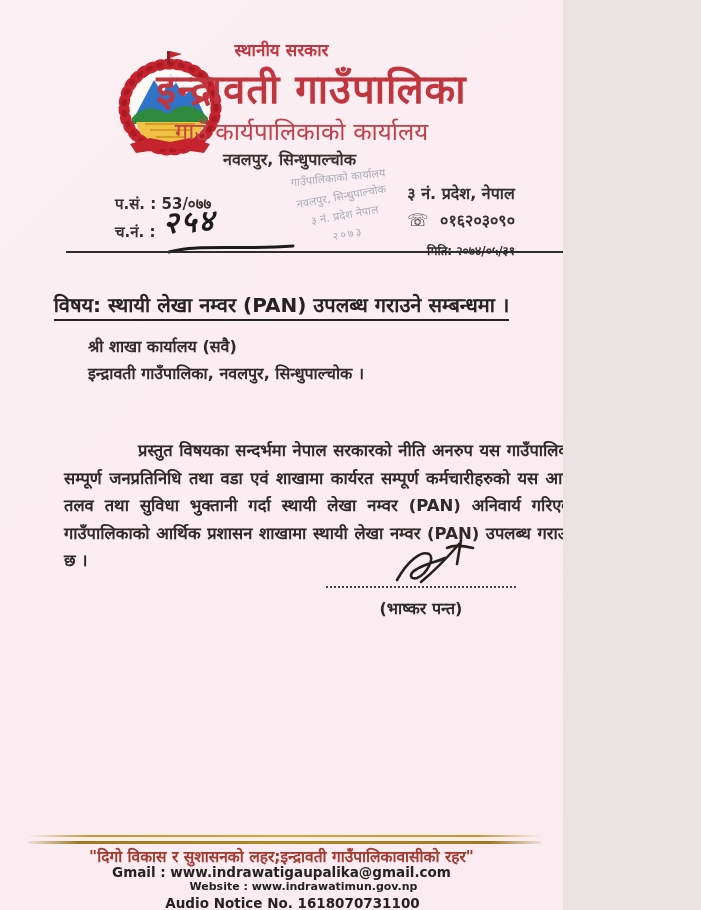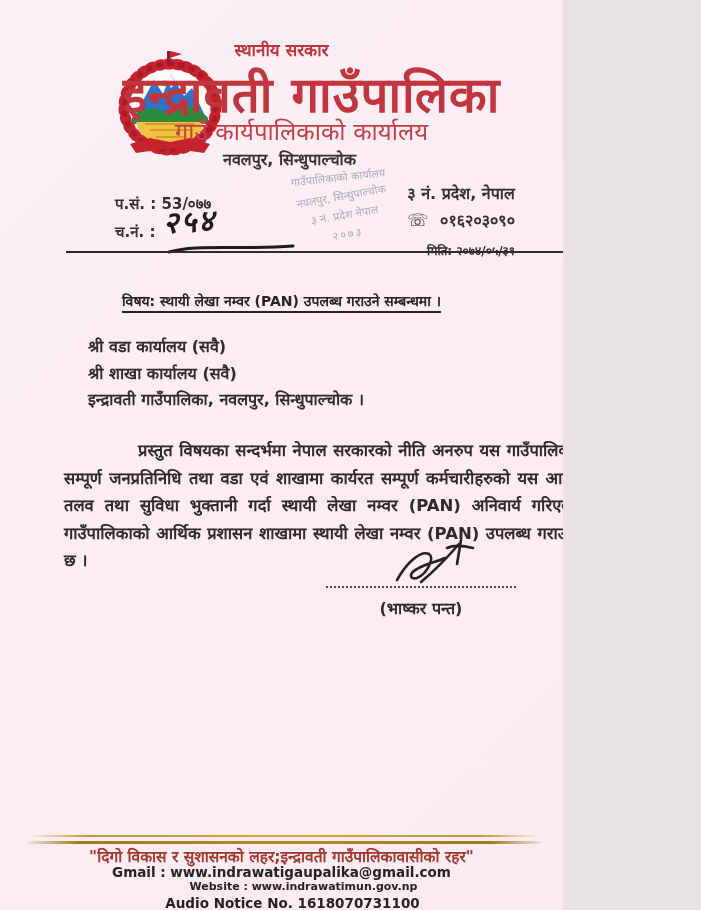--- a/index.html
+++ b/index.html
@@ -24,21 +24,21 @@
     color: #c1353e;
   }
   .emblem {
     position: absolute; top: 50px; left: 110px;
     width: 120px; height: 110px;
   }
   .muni-name {
     position: absolute; top: 60px; left: 0; right: 0;
     padding-left: 60px;
     text-align: center;
-    font-size: 49px; font-weight: bold;
+    font-size: 40px; font-weight: bold;
     color: #c1353e;
     letter-spacing: 1px;
   }
   .office-name {
     position: absolute; top: 114px; left: 0; right: 0;
     padding-left: 40px;
     text-align: center;
     font-size: 24px; font-weight: normal;
     color: #c44049;
   }
@@ -93,21 +93,21 @@
     height: 2px; background: #2e2c2a;
   }
   .date-line {
     position: absolute; top: 242px; right: 48px;
     font-size: 12px; font-weight: bold; color: #2f2b2b; text-align: center;
   }
   
   .subject {
     position: absolute; top: 291px; left: 0; right: 0;
     text-align: center;
-    font-size: 14px; font-weight: bold; color: #262322;
+    font-size: 20px; font-weight: bold; color: #262322;
   }
   .subject span {
     border-bottom: 2px solid #262322;
     padding-bottom: 2px;
   }
   
   .addressees {
     position: absolute; top: 334px; left: 88px;
     font-size: 16px; font-weight: bold; color: #2f2b2b;
     line-height: 26.5px;
@@ -211,21 +211,20 @@
   </div>
 
   <div class="head-rule"></div>
   <div class="date-line">मिति: २०७४/०५/३१</div>
 
   <div class="subject">
     <span>विषय: स्थायी लेखा नम्वर (PAN) उपलब्ध गराउने सम्बन्धमा ।</span>
   </div>
 
   <div class="addressees">
-    <div>श्री वडा कार्यालय (सवै)</div>
     <div>श्री शाखा कार्यालय (सवै)</div>
     <div>इन्द्रावती गाउँपालिका, नवलपुर, सिन्धुपाल्चोक ।</div>
   </div>
 
   <div class="body-par">प्रस्तुत विषयका सन्दर्भमा नेपाल सरकारको नीति अनरुप यस गाउँपालिकाका निर्वाचित सम्पूर्ण जनप्रतिनिधि तथा वडा एवं शाखामा कार्यरत सम्पूर्ण कर्मचारीहरुको यस आर्थिक वर्ष देखि तलव तथा सुविधा भुक्तानी गर्दा स्थायी लेखा नम्वर (PAN) अनिवार्य गरिएकोले यथाशीघ्र गाउँपालिकाको आर्थिक प्रशासन शाखामा स्थायी लेखा नम्वर (PAN) उपलब्ध गराउनु हुन अनुरोध छ ।</div>
 
   <div class="sign-block">
     <svg class="sign-scribble" width="100" height="52" viewBox="0 0 100 52">
       <g stroke="#24211f" stroke-width="2.6" fill="none" stroke-linecap="round">
         <path d="M6,44 C16,26 30,14 38,18 C44,22 36,38 26,42 C19,44 17,38 26,33 C36,27 46,26 54,22"></path>

